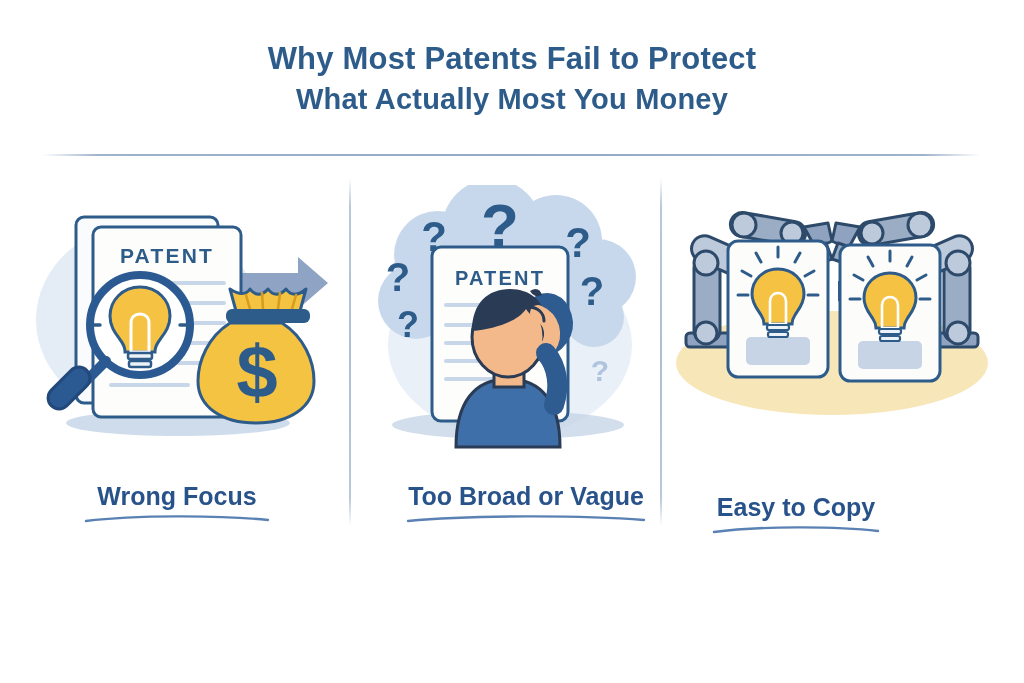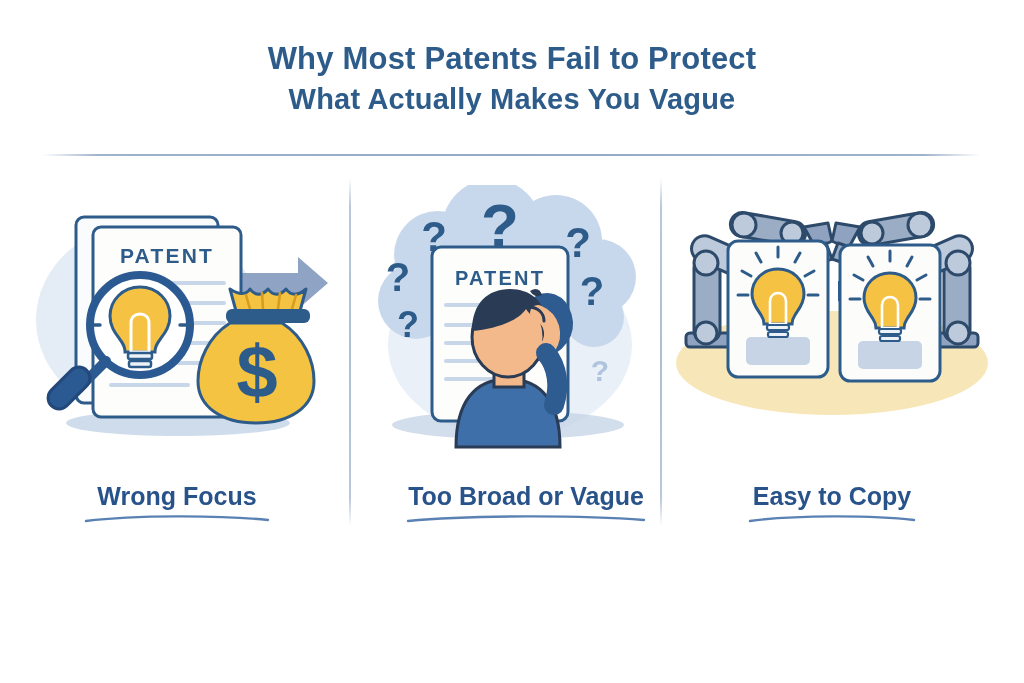--- a/index.html
+++ b/index.html
@@ -73,42 +73,42 @@
   .art svg { display: block; width: 100%; height: 100%; }
 
   
   .caption {
     position: absolute;
     top: 481px;
     text-align: center;
   }
   .caption.c1 { left: 21px;  width: 312px; }
   .caption.c2 { left: 380px; width: 292px; }
-  .caption.c3 { left: 672px; width: 320px; }
+  .caption.c3 { left: 636px; width: 320px; margin-top: 11px; }
   .caption-text {
     color: #28528A;
     font-weight: bold;
     font-size: 25px;
     line-height: 30px;
     white-space: nowrap;
   }
   .caption-swoosh {
     display: block;
     margin: 3px auto 0;
     height: 9px;
   }
 </style>
 </head>
 <body>
 
 <div id="root">
 
   <div class="title-block">
     <div class="title-line line1">Why Most Patents Fail to Protect</div>
-    <div class="title-line line2">What Actually Makes You Vague</div>
+    <div class="title-line line2">What Actually Most You Money</div>
   </div>
   <div class="title-rule"></div>
 
   <div class="v-divider d1"></div>
   <div class="v-divider d2"></div>
 
   <div class="panel p1">
     <div class="art">
       <svg viewBox="0 0 312 270" xmlns="http://www.w3.org/2000/svg">
 

